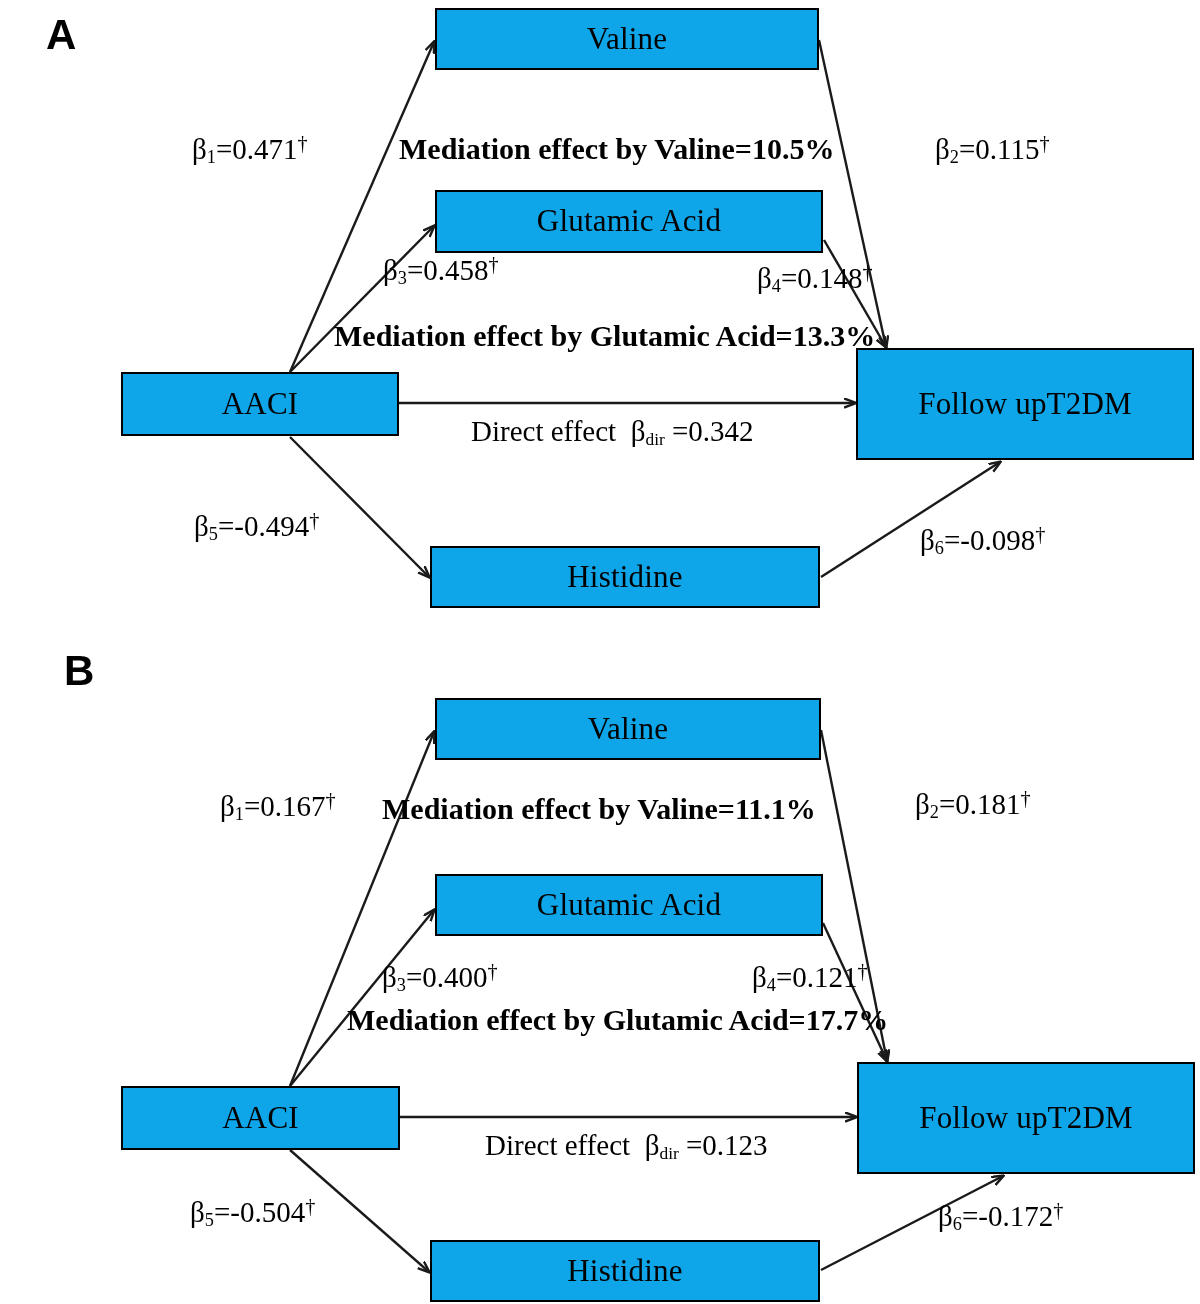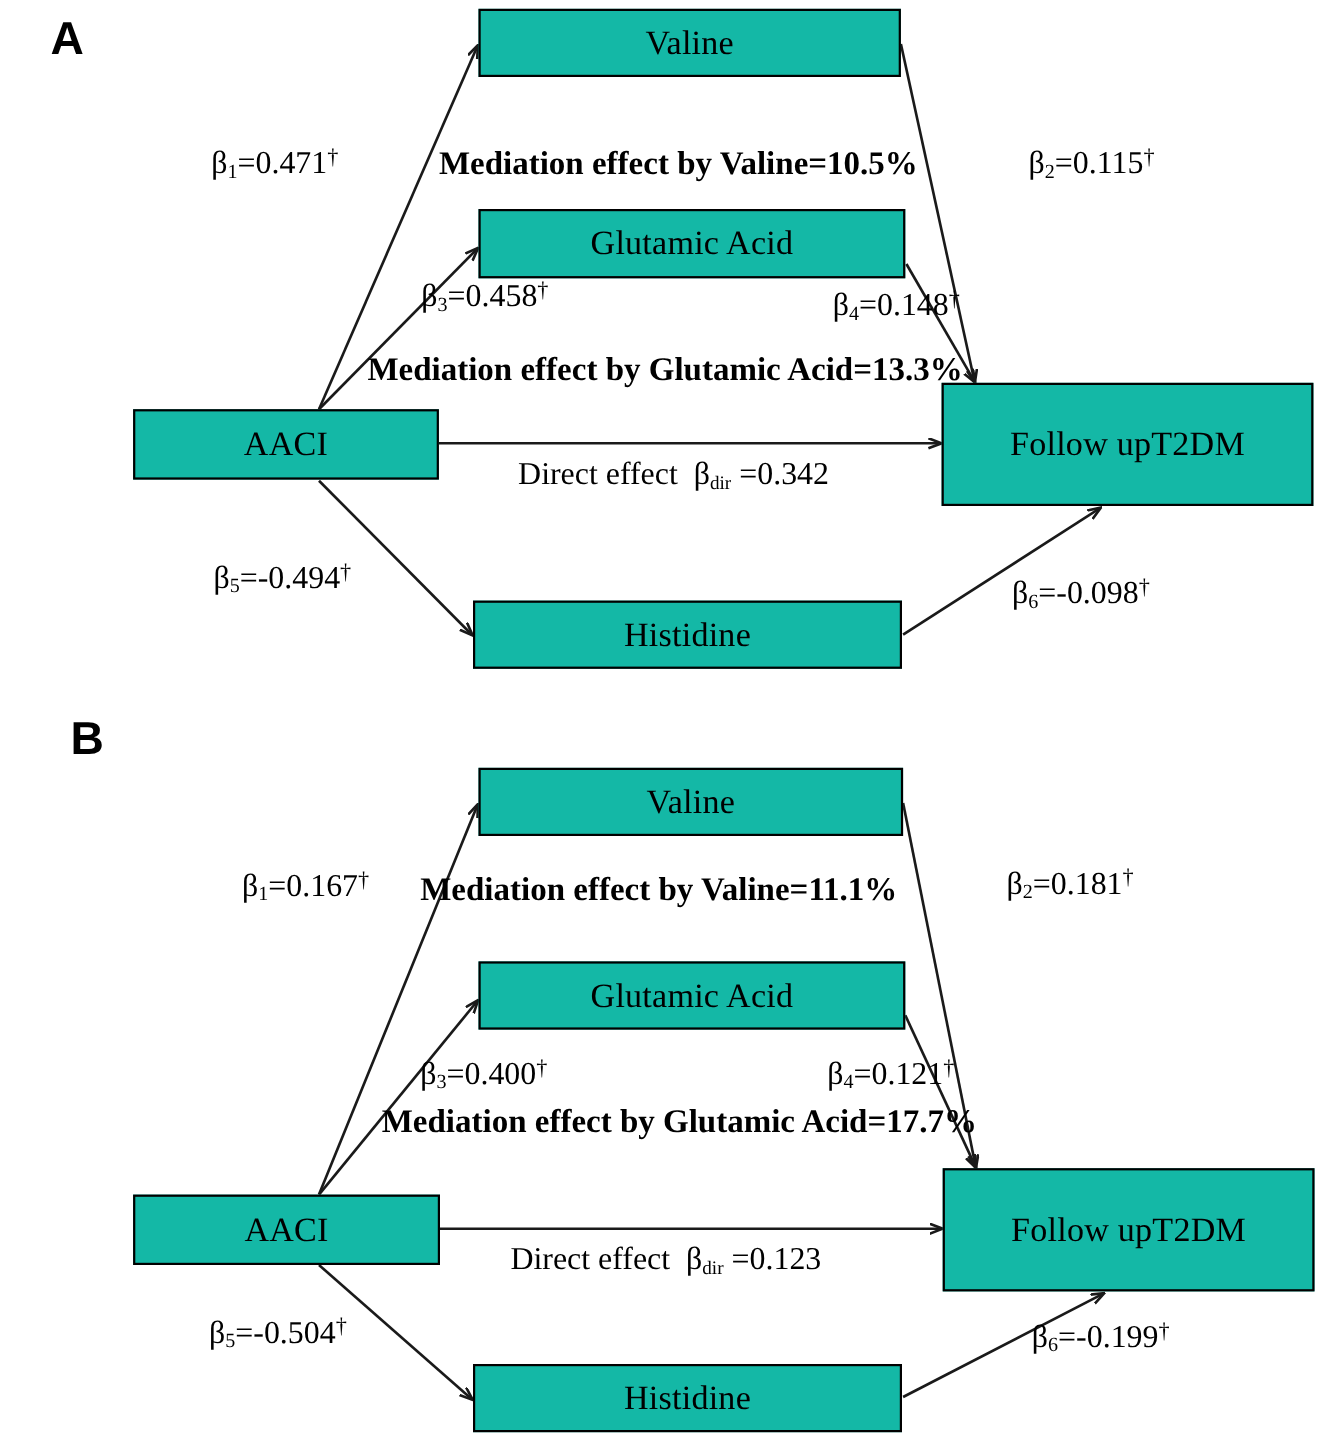--- a/index.html
+++ b/index.html
@@ -21,21 +21,21 @@
     font-family: "Liberation Sans", "DejaVu Sans", sans-serif;
     font-weight: bold;
     font-size: 42px;
     line-height: 1;
     color: #000;
   }
   .node-box {
     position: absolute;
     box-sizing: border-box;
     border: 2.5px solid #000;
-    background: #14b8a6;
+    background: #0ea5e9;
     display: flex;
     align-items: center;
     justify-content: center;
     text-align: left;
     font-size: 31px;
     line-height: 1.12;
     letter-spacing: 0.2px;
     z-index: 3;
   }
   .node-box.two-line {
@@ -208,23 +208,23 @@
 
   <div class="edge-label" style="left:752px; top:961px;">
     <span>β</span><sub>4</sub><span>=0.121</span><sup>†</sup>
   </div>
 
   <div class="edge-label" style="left:190px; top:1173px;margin-top:23px;">
     <span>β</span><sub>5</sub><span>=-0.504</span><sup>†</sup>
   </div>
 
   <div class="edge-label" style="left:938px; top:1200px;">
-    <span>β</span><sub>6</sub><span>=-0.199</span><sup>†</sup>
+    <span>β</span><sub>6</sub><span>=-0.172</span><sup>†</sup>
   </div>
 
   <div class="med-label" style="left:382px; top:794px;">Mediation effect by Valine=11.1%</div>
   <div class="med-label" style="left:347px; top:1005px;">Mediation effect by Glutamic Acid=17.7%</div>
 
-  <div class="direct-label" style="left:464px; top:1131px;">
+  <div class="direct-label" style="left:485px; top:1131px;">
     <span>Direct effect</span>&nbsp;&nbsp;<span>β</span><sub>dir</sub>&nbsp;<span>=0.123</span>
   </div>
 
 </div>
 
 </body></html>

